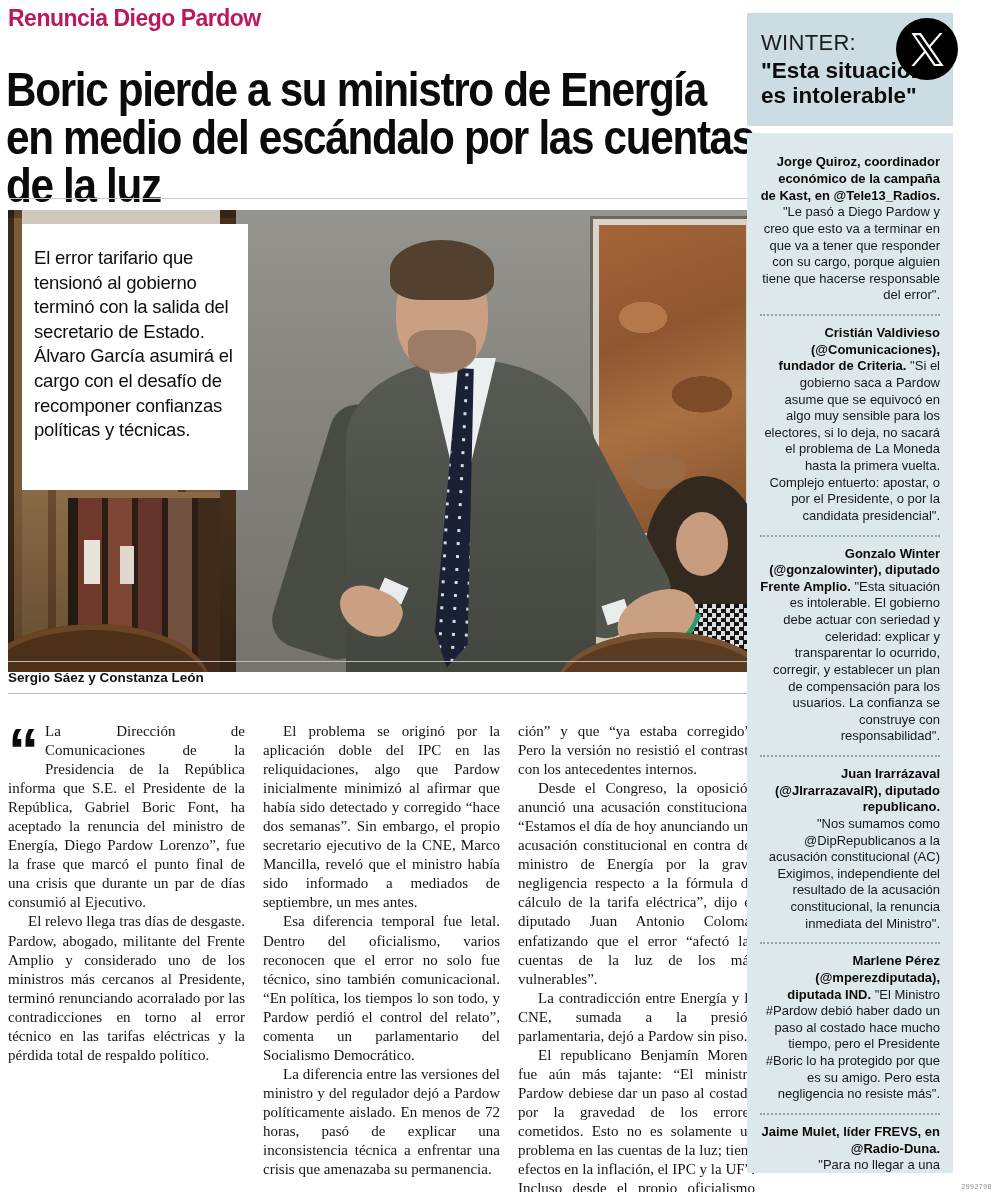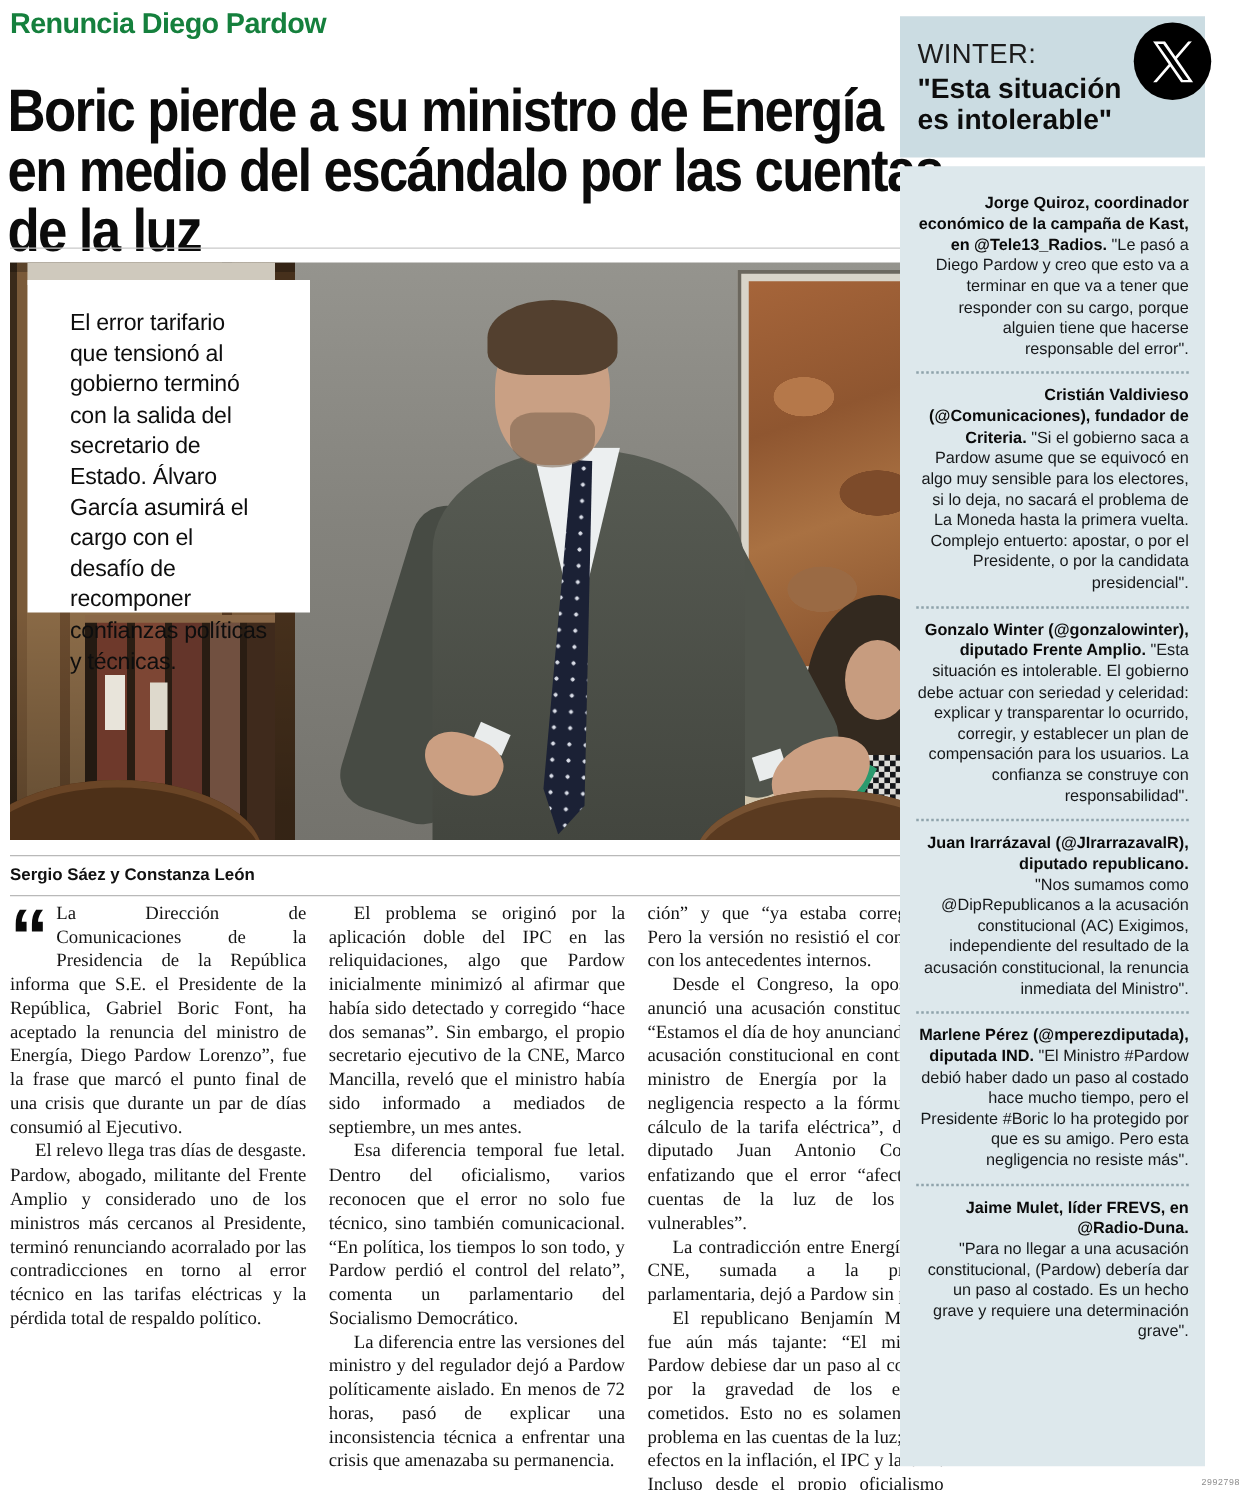--- a/index.html
+++ b/index.html
@@ -1,21 +1,21 @@
 <!DOCTYPE html>
 <html lang="es"><head>
 <meta charset="utf-8">
 <style>
   html,body { margin:0; padding:0; background:#ffffff; }
   body { width:1000px; height:1192px; font-family:"Liberation Sans", sans-serif; color:#111; }
   .page { position:relative; width:1000px; height:1192px; overflow:hidden; background:#fff; }
 
   
   .kicker { position:absolute; left:8px; top:5px; font-size:23px; font-weight:bold;
-            color:#15803d; letter-spacing:-0.5px; }
+            color:#be185d; letter-spacing:-0.5px; }
   .headline { position:absolute; left:6px; top:34px; width:860px; font-size:48px; line-height:1.0;
               font-weight:bold; letter-spacing:-1.5px; color:#0b0b0b;
               transform:scaleX(0.88); transform-origin:0 0; }
   .toprule { position:absolute; left:8px; top:198px; width:747px; height:1px; background:#c9c9c9; }
 
   
   .photo { position:absolute; left:8px; top:210px; width:747px; height:462px; overflow:hidden;
            background:linear-gradient(180deg,#95948e 0%,#84837d 45%,#74736d 100%); }
   .photo div { position:absolute; }
   .ph-wood { left:0; top:0; width:228px; height:100%;
@@ -68,40 +68,40 @@
   .ph-hand-left { left:330px; top:378px; width:64px; height:46px; background:#cb9f82;
                   border-radius:50% 40% 50% 60%; transform:rotate(24deg); }
   .ph-cuff-right { left:596px; top:392px; width:24px; height:20px; background:#e9ecec; transform:rotate(-18deg); }
   .ph-hand-right { left:608px; top:382px; width:82px; height:56px; background:#cb9f82;
                    border-radius:55% 45% 60% 40%; transform:rotate(-18deg); }
   .ph-chair-left { left:-30px; top:414px; width:232px; height:120px; background:#4d3018;
                    border-radius:50% 50% 0 0; box-shadow:inset 0 6px 0 #6a4526; }
   .ph-chair-right { left:548px; top:422px; width:216px; height:110px; background:#5a3a20;
                     border-radius:50% 50% 0 0; box-shadow:inset 0 6px 0 #775232; }
   .caption-box { left:14px; top:14px; width:226px; height:266px; background:#ffffff;
-                 padding:22px 34px; box-sizing:border-box; font-size:18.5px; line-height:1.33;
+                 padding:22px 12px; box-sizing:border-box; font-size:18.5px; line-height:1.33;
                  letter-spacing:-0.2px; color:#0e0e0e; }
 
   
-  .byline-wrap { position:absolute; left:8px; top:684px; width:747px;
+  .byline-wrap { position:absolute; left:8px; top:661px; width:747px;
                  border-top:1px solid #b9b9b9; border-bottom:1px solid #b9b9b9; padding:6px 0 7px; }
   .byline { font-size:13.5px; font-weight:bold; color:#111; }
 
   
   .article { position:absolute; left:8px; top:722px; width:747px; height:470px; display:flex; gap:18px;
              font-family:"Liberation Serif", serif; font-size:15px; line-height:1.27;
              text-align:justify; color:#141414; overflow:hidden; }
   .acol { width:237px; }
   .acol p { margin:0; text-indent:20px; }
   .acol p.first, .acol p.cont { text-indent:0; }
   .dropquote { float:left; font-family:"Liberation Sans", sans-serif; font-weight:bold;
                font-size:62px; line-height:0.5; padding:12px 6px 2px 0; color:#0a0a0a; }
 
   
-  .sidebar { position:absolute; left:720px; top:13px; width:244px; }
+  .sidebar { position:absolute; left:747px; top:13px; width:206px; }
   .sb-header { position:relative; background:#cbdce2; padding:17px 14px 18px; box-sizing:border-box; }
   .sb-name { font-size:22px; color:#1c1c1c; letter-spacing:0.3px; }
   .sb-quote { font-size:22.5px; font-weight:bold; line-height:1.12; color:#0d0d0d; margin-top:2px; width:168px; }
   .x-badge { position:absolute; right:-5px; top:5px; width:62px; height:62px; border-radius:50%;
              background:#000; display:flex; align-items:center; justify-content:center; }
   .x-badge svg { width:33px; height:33px; fill:#ffffff; }
   .sb-body { background:#dde8ec; margin-top:7px; padding:12px 13px; box-sizing:border-box;
              height:1040px; overflow:hidden; font-size:13px; line-height:1.28; color:#16181a; }
   .sb-item { padding:9px 0 10px; border-bottom:2px dotted #8fa3ab; }
   .sb-item:last-child { border-bottom:none; }

